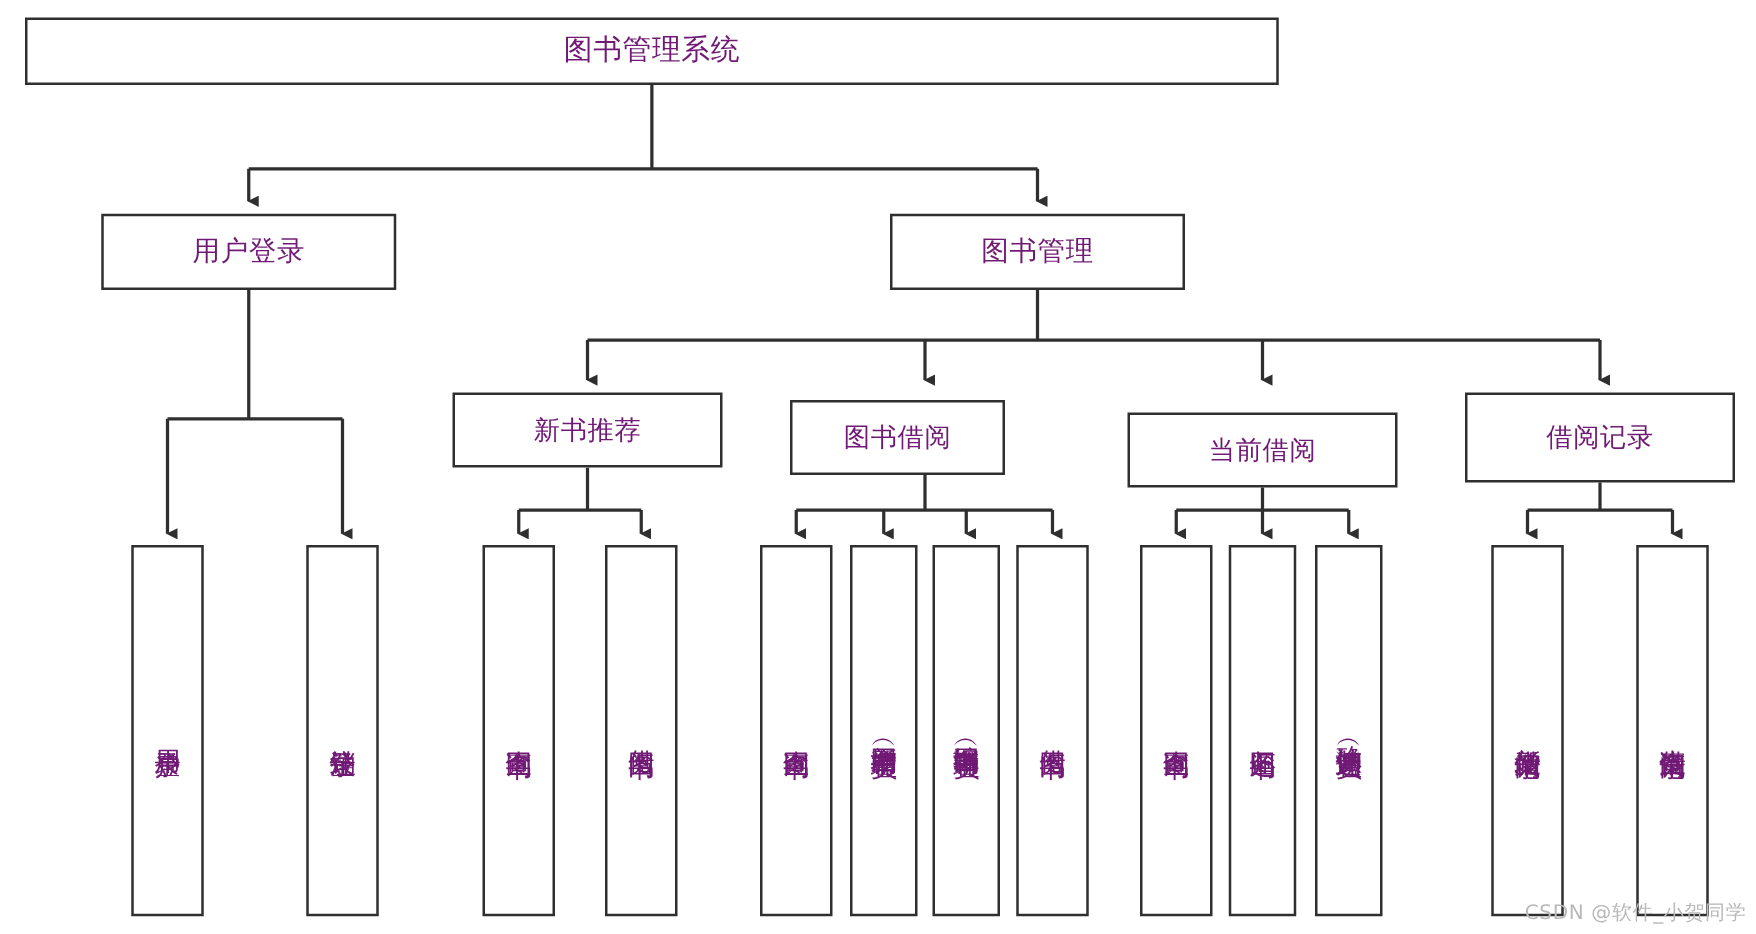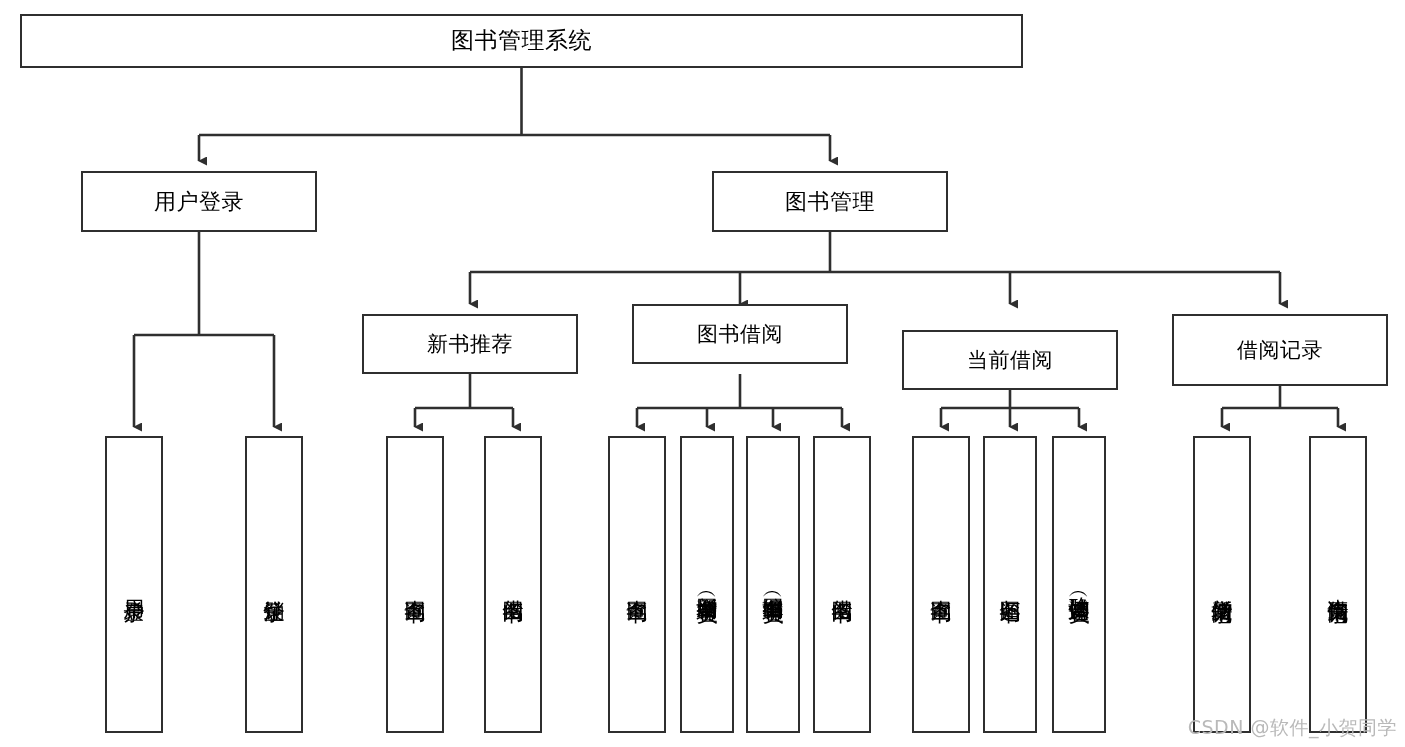--- a/index.html
+++ b/index.html
@@ -26,21 +26,21 @@
     pointer-events: none;
   }
   .node {
     position: absolute;
     box-sizing: border-box;
     border: 2px solid #2f2f2f;
     background: #ffffff;
     display: flex;
     align-items: center;
     justify-content: center;
-    color: #000000;
+    color: #701a75;
   }
   .node .label {
     display: block;
     text-align: center;
     line-height: 1.18;
     letter-spacing: 0.5px;
   }
   .node-root {
     font-size: 23px;
   }
@@ -59,21 +59,21 @@
     writing-mode: vertical-rl;
     text-orientation: upright;
     line-height: 1.05;
     letter-spacing: 1px;
     white-space: nowrap;
   }
   .watermark {
     position: absolute;
     right: 8px;
     bottom: 6px;
-    font-size: 19px;
+    font-size: 16px;
     color: #b9b9b9;
     letter-spacing: 0.5px;
     white-space: nowrap;
   }
 </style>
 </head>
 <body>
 
 <div id="diagram-root">
 
@@ -134,21 +134,21 @@
   <div class="node node-l1" style="left:81px; top:171px; width:236px; height:61px;">
     <span class="label">用户登录</span>
   </div>
   <div class="node node-l1" style="left:712px; top:171px; width:236px; height:61px;">
     <span class="label">图书管理</span>
   </div>
 
   <div class="node node-l2" style="left:362px; top:314px; width:216px; height:60px;">
     <span class="label">新书推荐</span>
   </div>
-  <div class="node node-l2" style="left:632px; top:304px; width:216px; height:60px;">
+  <div class="node node-l2" style="left:632px; top:320px; width:172px; height:60px;">
     <span class="label">图书借阅</span>
   </div>
   <div class="node node-l2" style="left:902px; top:330px; width:216px; height:60px;">
     <span class="label">当前借阅</span>
   </div>
   <div class="node node-l2" style="left:1172px; top:314px; width:216px; height:72px;">
     <span class="label">借阅记录</span>
   </div>
 
   <div class="node node-leaf" style="left:105px; top:436px; width:58px; height:297px;">

